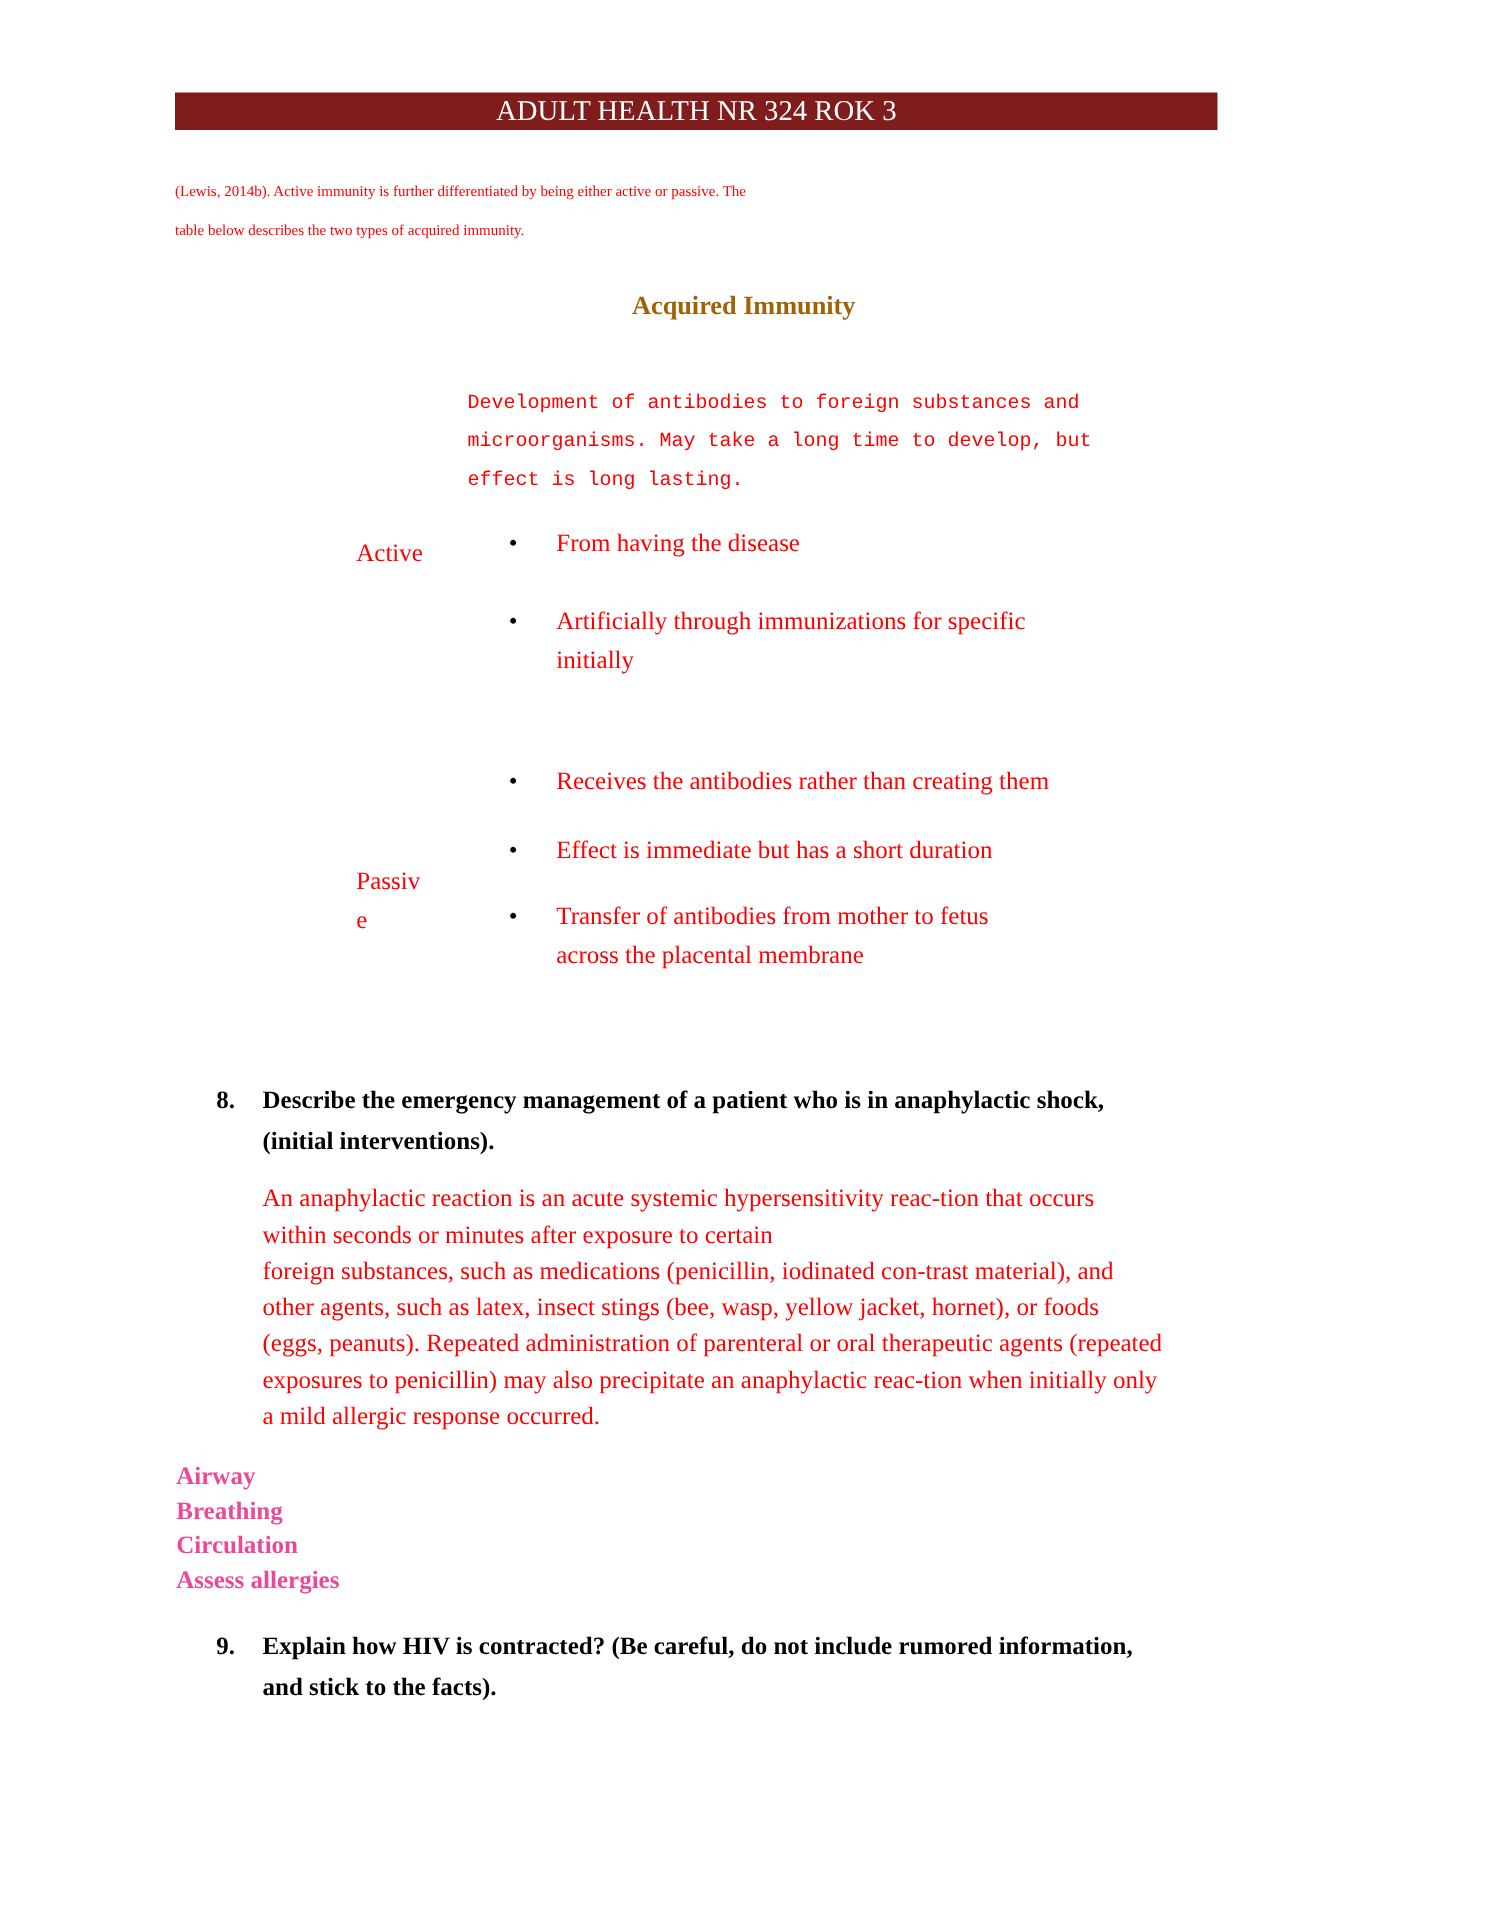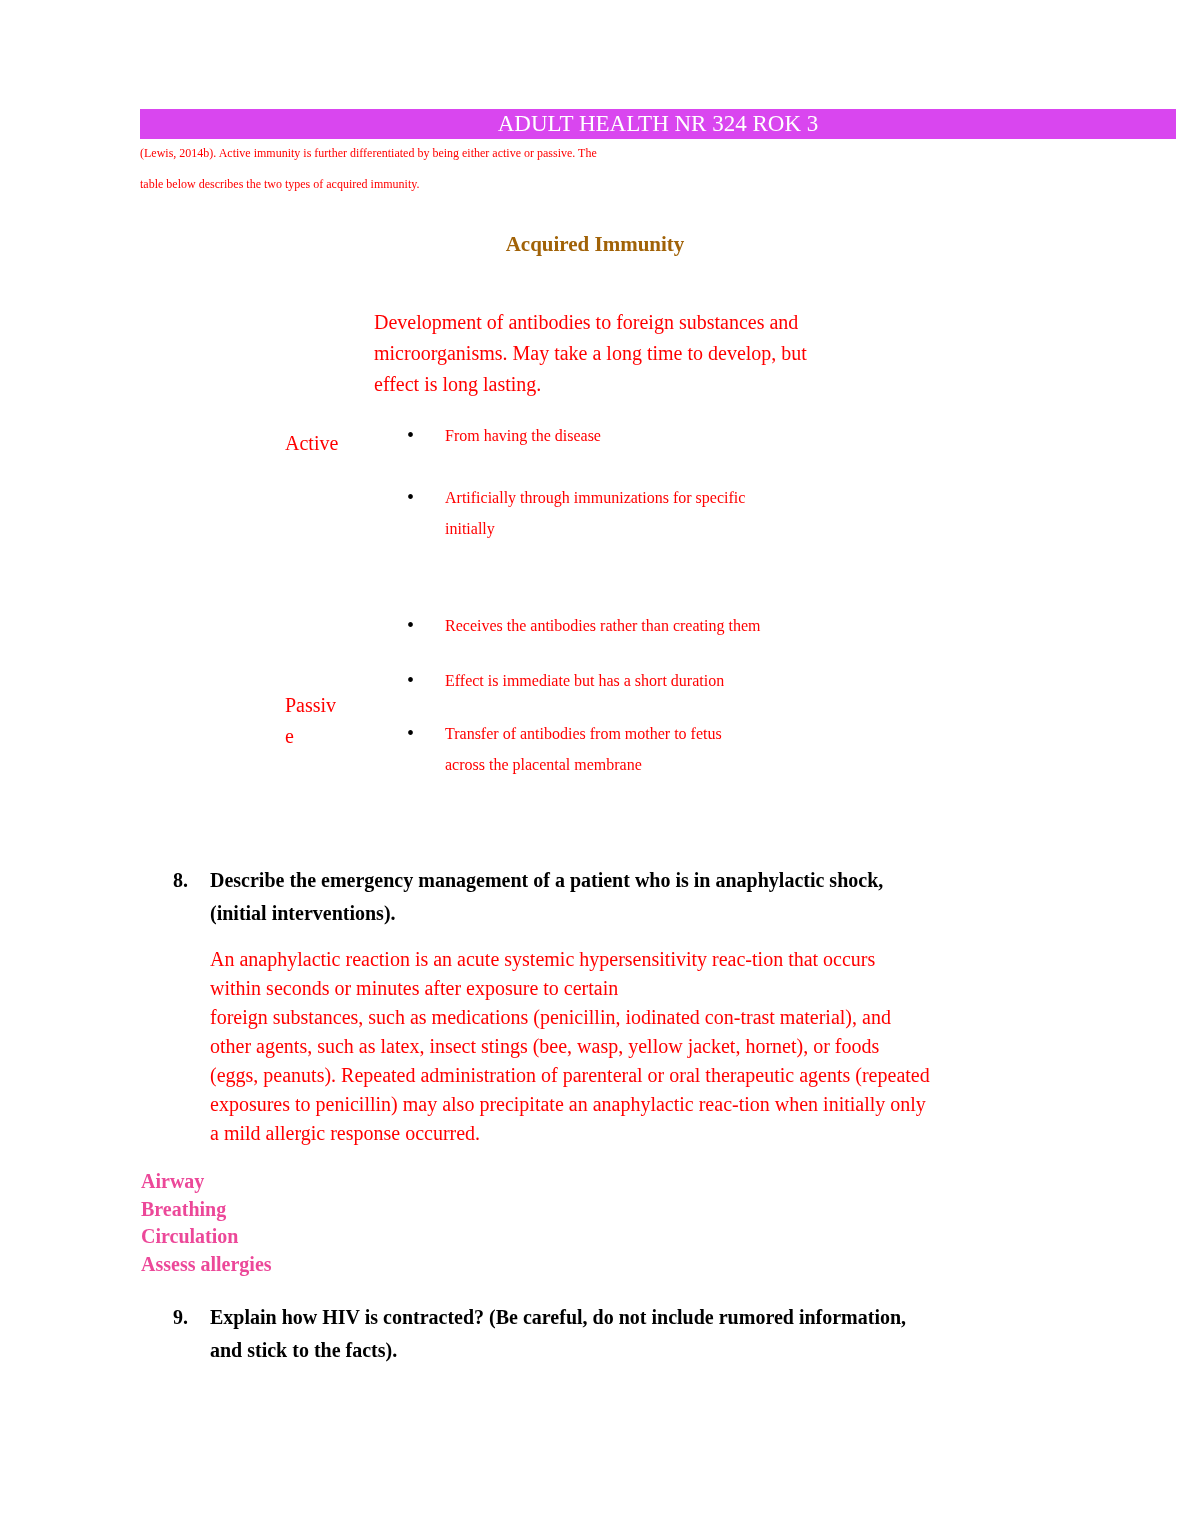--- a/index.html
+++ b/index.html
@@ -8,57 +8,56 @@
     background: #ffffff;
     font-family: "Liberation Serif", serif;
     position: relative;
     overflow: hidden;
   }
   .abs { position: absolute; }
   .red { color: #ff0000; }
   .preline { white-space: pre-line; }
 
   .header-bar {
-    top: 74px; left: 140px; width: 1036px; height: 30px;
-    background: #d946ef;
-    margin-top: 35px;
+    top: 74px; left: 140px; width: 834px; height: 30px;
+    background: #7f1d1d;
   }
   .header-bar .title {
     color: #ffffff; font-size: 23px; line-height: 30px;
     text-align: center; width: 100%; display: block;
   }
 
   .intro {
     top: 138px; left: 140px; width: 920px;
     font-size: 12px; line-height: 31px;
   }
 
   .table-title {
     top: 232px; left: 0; width: 1190px;
     text-align: center; font-weight: bold; font-size: 21px; color: #a16207;
   }
 
   .desc {
     top: 307px; left: 374px; width: 520px;
-    font-size: 20px; line-height: 31px;
+    font-size: 16px; line-height: 31px; font-family: Liberation Mono, monospace;
   }
 
   .row-label {
     font-size: 20px; line-height: 31px; color: #ff0000;
   }
   .label-active { top: 403px; left: 285px; margin-top: 25px; }
   .label-passive { top: 690px; left: 285px; width: 62px; }
 
   .bullets { left: 374px; width: 560px; }
   .bullets-active { top: 420px; }
   .bullets-passive { top: 610px; }
   .bullet {
     position: relative;
     padding-left: 71px;
-    font-size: 16px; line-height: 31px;
+    font-size: 20px; line-height: 31px;
     color: #ff0000;
   }
   .bullet::before {
     content: "\2022";
     position: absolute; left: 33px; top: 0;
     color: #000000; font-size: 20px; line-height: 31px;
   }
   .bullets-active .bullet + .bullet { margin-top: 31px; }
   .bullets-passive .b4 { margin-top: 24px; }
   .bullets-passive .b5 { margin-top: 22px; }

